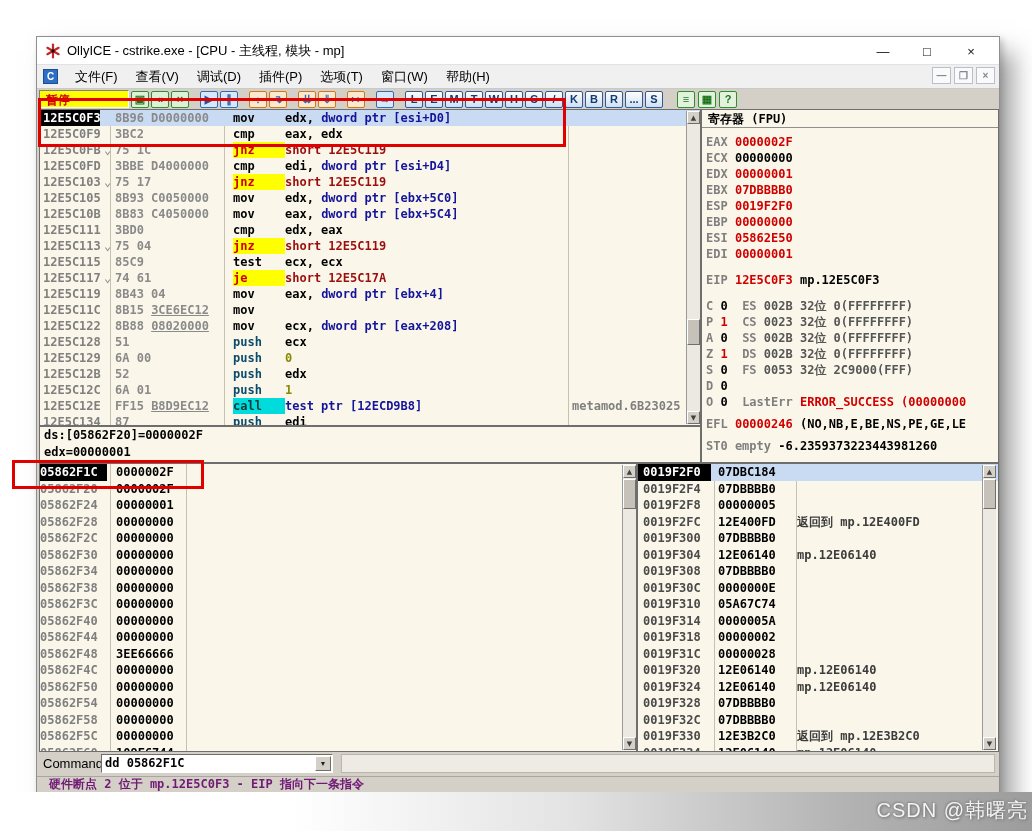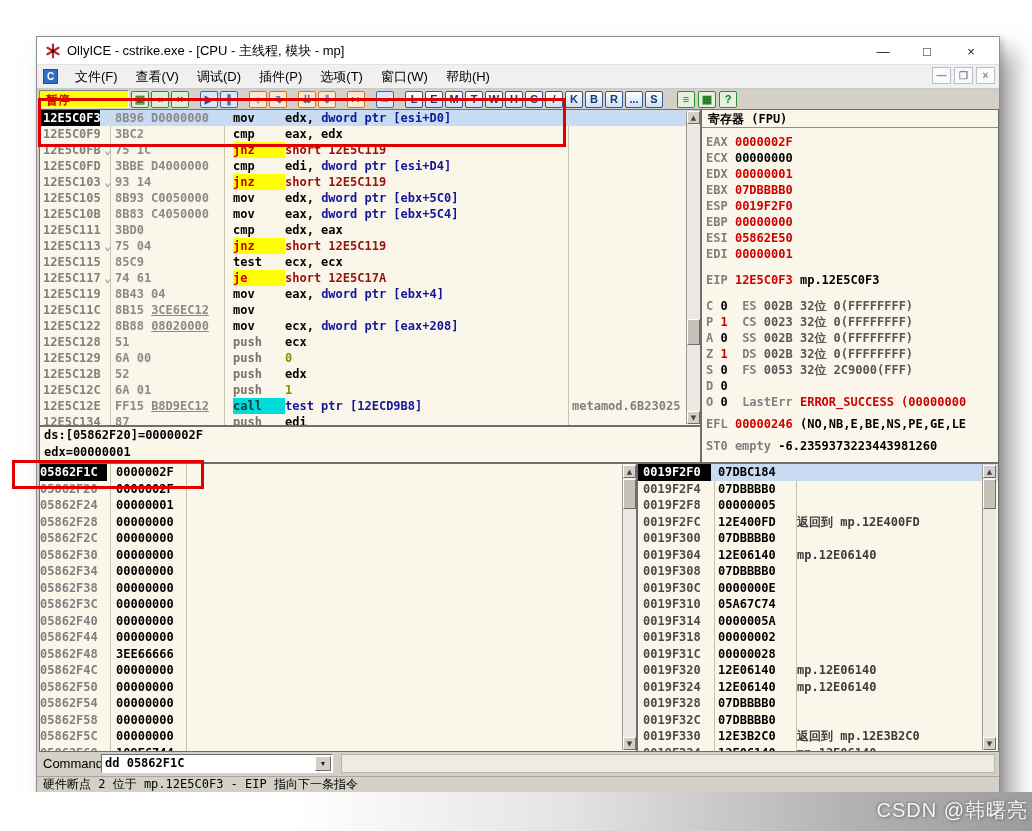--- a/index.html
+++ b/index.html
@@ -61,21 +61,21 @@
   
   .drow { position:relative; height:16px; line-height:16px; display:flex; white-space:pre; }
   .drow.sel { background:#c9dbf2; }
   .da { width:60px; padding-left:3px; color:#7f7f7f; }
   .da.asel { background:#000; color:#fff; }
   .darr { width:15px; color:#8a8a8a; text-align:center; }
   .dh { width:109px; color:#8a8a8a; }
   .dh u { text-decoration:underline; }
   .dm { width:52px; margin-left:9px; }
   .mn-k { color:#000; }
-  .mn-p { color:#737373; }
+  .mn-p { color:#0c4a6e; }
   .mn-j { background:#ffff00; color:#d00000; align-self:center; }
   .mn-c { background:#00dcdc; color:#003c3c; align-self:center; }
   .dops { flex:1; }
   .op-k { color:#000; } .op-n { color:#14149b; } .op-d { color:#9c0e0e; } .op-o { color:#8a8a00; }
   .dc { position:absolute; left:532px; color:#7f7f7f; }
 
   
   #info-pane div { height:17px; line-height:17px; padding-left:4px; color:#000; }
 
   
@@ -116,21 +116,21 @@
     border:1px solid; border-color:#6e6e6e #fff #fff #6e6e6e; }
   #command-value { position:absolute; left:3px; top:1px; font-family:"DejaVu Sans Mono",monospace;
     font-size:12px; font-weight:bold; color:#000; }
   #combo-arrow { position:absolute; right:1px; top:1px; width:16px; height:15px; background:#d4d0c8;
     border:1px solid; border-color:#fff #6e6e6e #6e6e6e #fff; font-size:7px; color:#222;
     display:flex; align-items:center; justify-content:center; }
   #command-extra { position:absolute; left:304px; top:2px; right:4px; height:19px; background:#edebe4;
     border:1px solid #b9b6ad; }
   #status-bar { position:absolute; left:0; top:739px; right:0; height:15px; background:#d4d0c8;
     border-top:1px solid #a9a6a0; }
-  #status-text { padding-left:6px; font-size:12px; line-height:14px; color:#000000; font-weight:normal;
+  #status-text { padding-left:12px; font-size:12px; line-height:14px; color:#701a75; font-weight:bold;
     font-family:"DejaVu Sans Mono",monospace; white-space:nowrap; }
 
   
   .anno { position:absolute; border:3px solid #e10000; z-index:60; pointer-events:none; }
   #anno-1 { left:38px; top:98px; width:528px; height:49px; }
   #anno-2 { left:12px; top:460px; width:192px; height:29px; }
   #footer { position:absolute; left:4px; top:792px; width:1032px; height:39px;
     background:linear-gradient(to right,#ffffff 28%,#e3e3e3 55%,#b2b2b2 82%,#9c9c9c 100%); }
   #watermark { position:absolute; right:8px; bottom:7px; font-size:20px; color:#f4f4f4;
     text-shadow:1px 1px 3px #6b6b6b, -1px -1px 2px #8a8a8a; letter-spacing:1px; }
@@ -210,21 +210,21 @@
 
   <div class="pane" id="disasm-pane">
     <div class="vline" style="left:70px"></div>
     <div class="vline" style="left:184px"></div>
     <div class="vline" style="left:528px"></div>
     <div id="disasm-rows">
         <div class="drow sel"><span class="da asel">12E5C0F3</span><span class="darr"></span><span class="dh">8B96 D0000000</span><span class="dm mn-k">mov</span><span class="dops"><span class="op-k">edx, </span><span class="op-n">dword ptr [esi+D0]</span></span></div>
         <div class="drow"><span class="da">12E5C0F9</span><span class="darr"></span><span class="dh">3BC2</span><span class="dm mn-k">cmp</span><span class="dops"><span class="op-k">eax, edx</span></span></div>
         <div class="drow"><span class="da">12E5C0FB</span><span class="darr">⌄</span><span class="dh">75 1C</span><span class="dm mn-j">jnz</span><span class="dops"><span class="op-d">short 12E5C119</span></span></div>
         <div class="drow"><span class="da">12E5C0FD</span><span class="darr"></span><span class="dh">3BBE D4000000</span><span class="dm mn-k">cmp</span><span class="dops"><span class="op-k">edi, </span><span class="op-n">dword ptr [esi+D4]</span></span></div>
-        <div class="drow"><span class="da">12E5C103</span><span class="darr">⌄</span><span class="dh">93 14</span><span class="dm mn-j">jnz</span><span class="dops"><span class="op-d">short 12E5C119</span></span></div>
+        <div class="drow"><span class="da">12E5C103</span><span class="darr">⌄</span><span class="dh">75 17</span><span class="dm mn-j">jnz</span><span class="dops"><span class="op-d">short 12E5C119</span></span></div>
         <div class="drow"><span class="da">12E5C105</span><span class="darr"></span><span class="dh">8B93 C0050000</span><span class="dm mn-k">mov</span><span class="dops"><span class="op-k">edx, </span><span class="op-n">dword ptr [ebx+5C0]</span></span></div>
         <div class="drow"><span class="da">12E5C10B</span><span class="darr"></span><span class="dh">8B83 C4050000</span><span class="dm mn-k">mov</span><span class="dops"><span class="op-k">eax, </span><span class="op-n">dword ptr [ebx+5C4]</span></span></div>
         <div class="drow"><span class="da">12E5C111</span><span class="darr"></span><span class="dh">3BD0</span><span class="dm mn-k">cmp</span><span class="dops"><span class="op-k">edx, eax</span></span></div>
         <div class="drow"><span class="da">12E5C113</span><span class="darr">⌄</span><span class="dh">75 04</span><span class="dm mn-j">jnz</span><span class="dops"><span class="op-d">short 12E5C119</span></span></div>
         <div class="drow"><span class="da">12E5C115</span><span class="darr"></span><span class="dh">85C9</span><span class="dm mn-k">test</span><span class="dops"><span class="op-k">ecx, ecx</span></span></div>
         <div class="drow"><span class="da">12E5C117</span><span class="darr">⌄</span><span class="dh">74 61</span><span class="dm mn-j">je</span><span class="dops"><span class="op-d">short 12E5C17A</span></span></div>
         <div class="drow"><span class="da">12E5C119</span><span class="darr"></span><span class="dh">8B43 04</span><span class="dm mn-k">mov</span><span class="dops"><span class="op-k">eax, </span><span class="op-n">dword ptr [ebx+4]</span></span></div>
         <div class="drow"><span class="da">12E5C11C</span><span class="darr"></span><span class="dh">8B15 <u>3CE6EC12</u></span><span class="dm mn-k">mov</span></div>
         <div class="drow"><span class="da">12E5C122</span><span class="darr"></span><span class="dh">8B88 <u>08020000</u></span><span class="dm mn-k">mov</span><span class="dops"><span class="op-k">ecx, </span><span class="op-n">dword ptr [eax+208]</span></span></div>
         <div class="drow"><span class="da">12E5C128</span><span class="darr"></span><span class="dh">51</span><span class="dm mn-p">push</span><span class="dops"><span class="op-k">ecx</span></span></div>

